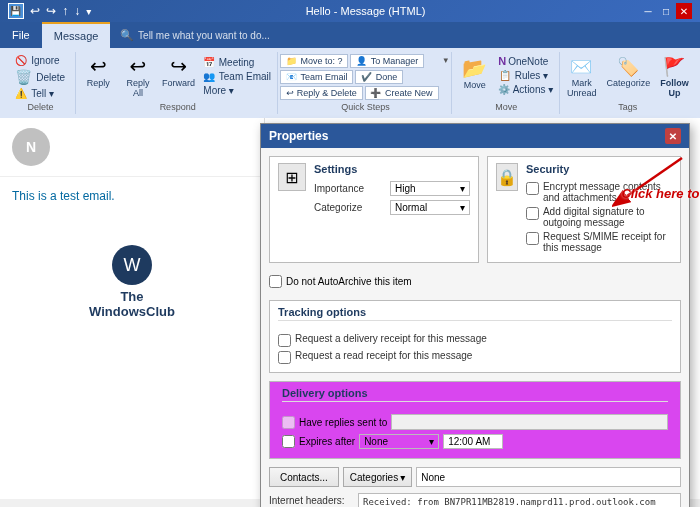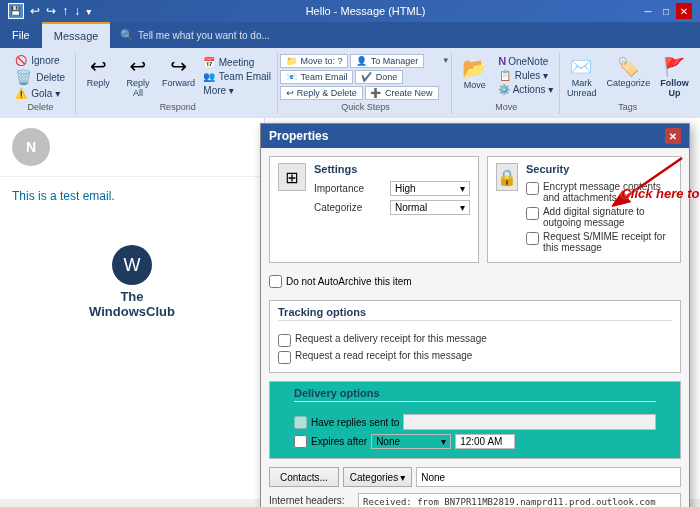--- a/index.html
+++ b/index.html
@@ -299,21 +299,21 @@
       font-weight: 600;
       font-size: 11px;
       color: #1e3a5f;
       margin-bottom: 12px;
       padding-bottom: 2px;
       border-bottom: 1px solid #ddd;
     }
 
     .tracking-section, .delivery-section { margin-bottom: 8px; }
     .tracking-section { background: white; border: 1px solid #bbb; padding: 5px 8px; }
-    .delivery-section { background: #14b8a6; border: 1px solid #bbb; padding: 5px 24px; }
+    .delivery-section { background: #d946ef; border: 1px solid #bbb; padding: 5px 12px; }
 
     .delivery-row {
       display: flex;
       align-items: center;
       gap: 4px;
       margin-bottom: 4px;
       font-size: 10px;
     }
 
     .have-replies-input {
@@ -508,21 +508,21 @@
         <div class="ribbon-btn-small">
           <span>🚫</span>
           <span>Ignore</span>
         </div>
         <div class="ribbon-btn-small">
           <span style="font-size:14px;">🗑️</span>
           <span>Delete</span>
         </div>
         <div class="ribbon-btn-small">
           <span>⚠️</span>
-          <span>Gola ▾</span>
+          <span>Tell ▾</span>
         </div>
       </div>
     </div>
     <div class="ribbon-group-label">Delete</div>
   </div>
 
   <div class="ribbon-group" style="min-width:130px;">
     <div class="ribbon-group-inner">
       <div class="ribbon-btn-large">
         <span class="icon">↩</span>

